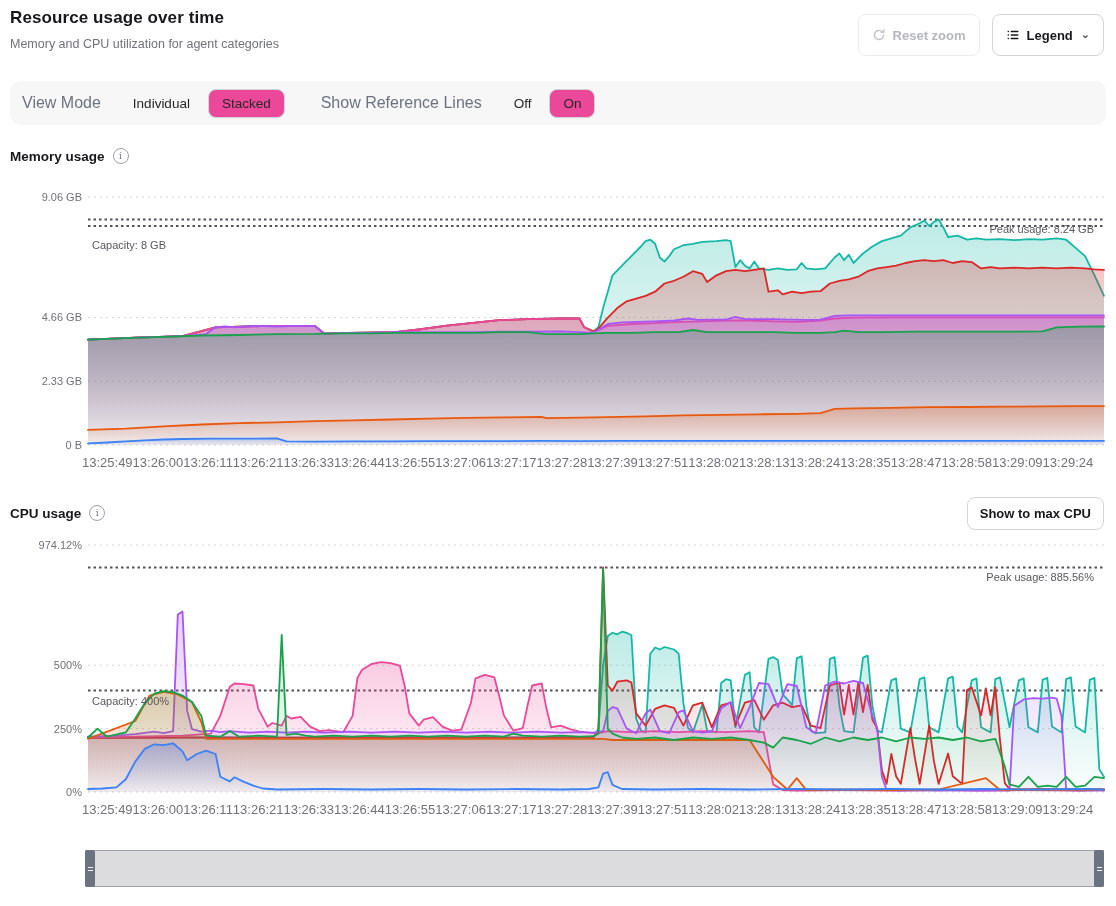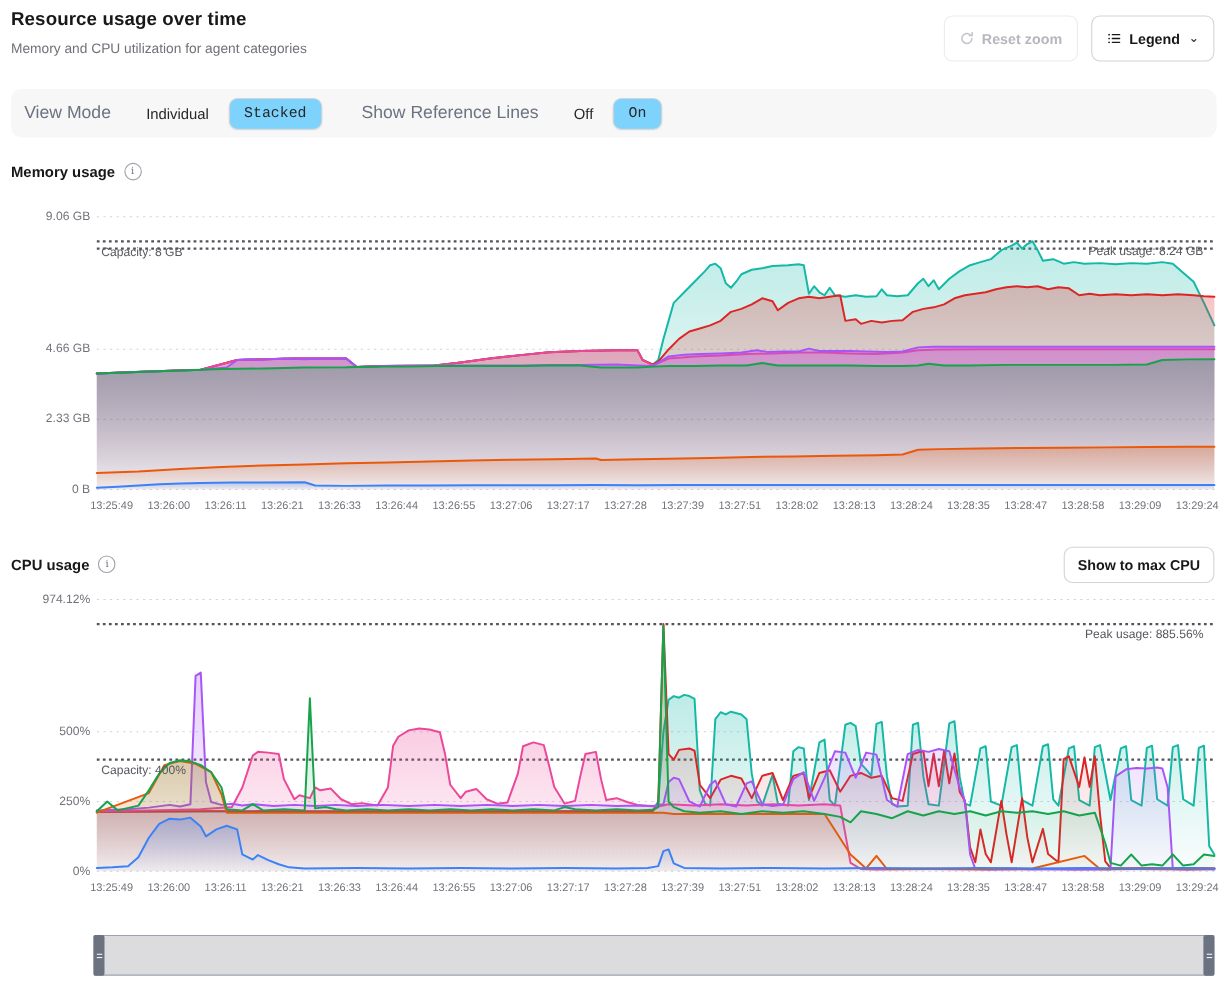--- a/index.html
+++ b/index.html
@@ -16,41 +16,41 @@
        box-sizing:border-box;cursor:pointer;}
   .btn.disabled{color:#b6b6bf;border-color:#ececef;font-weight:700;cursor:default;}
   .btn svg{display:block;}
   .chev{font-size:11px;color:#3f3f46;margin-left:1px;transform:translateY(-1px);}
 
   
   #toolbar{top:81px;left:10px;right:10px;height:44px;background:#f7f7f8;border-radius:10px;
            display:flex;align-items:center;padding:0 12px;box-sizing:border-box;gap:4px;}
   .tb-label{font-size:16px;color:#6b7280;margin-right:14px;}
   .tb-opt{font-size:13.5px;color:#27272a;padding:6px 13px;border-radius:8px;border:1px solid transparent;cursor:pointer;}
-  .tb-opt.sel{background:#7dd3fc;border-color:#d4d4d8;box-shadow:0 1px 1px rgba(0,0,0,.03);font-family:Liberation Mono, monospace;}
+  .tb-opt.sel{background:#ec4899;border-color:#d4d4d8;box-shadow:0 1px 1px rgba(0,0,0,.03);}
   .tb-gap{width:28px;}
 
   
   .sec-head{left:10px;right:12px;height:32px;display:flex;align-items:center;}
   #mem-head{top:140px;}
   #cpu-head{top:497px;}
   .sec-title{font-size:13.5px;font-weight:700;}
   .info-ic{width:14px;height:14px;border:1px solid #a1a1aa;border-radius:50%;color:#71717a;
            font-size:9px;display:flex;align-items:center;justify-content:center;margin-left:8px;
            font-family:"DejaVu Serif",serif;cursor:pointer;}
   .snap-btn{margin-left:auto;height:31px;display:flex;align-items:center;padding:0 12px;
             border:1px solid #d4d4d8;border-radius:8px;background:#fff;font-size:13px;font-weight:700;cursor:pointer;}
 
   
   .ylabels{width:74px;}
   .ylabels span{position:absolute;right:0;font-size:11px;color:#71717a;white-space:nowrap;}
   .plot{overflow:visible;}
   .plot svg{display:block;overflow:visible;}
   .ref-label{position:absolute;font-size:11px;color:#57575e;white-space:nowrap;background:transparent;}
-  .xlabels{display:flex;justify-content:space-between;font-size:10px;color:#71717a;}
+  .xlabels{display:flex;font-size:13px;color:#71717a;}
   #mem-ylabels{left:8px;top:197px;height:248px;}
   #mem-plot{left:88px;top:197px;width:1016px;height:248px;}
   #mem-xlabels{left:82px;top:455px;width:1026px;}
   #cpu-ylabels{left:8px;top:545px;height:247px;}
   #cpu-plot{left:88px;top:545px;width:1016px;height:247px;}
   #cpu-xlabels{left:82px;top:802px;width:1026px;}
 
   
   #brush{left:85px;top:850px;width:1019px;height:37px;background:#dcdcdf;border:1px solid #9ca3af;
          box-sizing:border-box;border-radius:1px;cursor:grab;}
@@ -158,21 +158,21 @@
       <path d="M0.0,142.6L47.3,140.7L94.5,139.1L127.6,130.3L179.6,128.9L226.8,128.9L236.3,136.6L259.9,135.8L307.2,135.2L330.8,132.5L359.1,128.7L387.5,125.6L411.1,123.2L439.5,122.1L472.6,121.5L491.5,121.5L496.2,130.3L505.6,135.2L519.8,128.9L543.4,127.0L567.1,126.2L590.7,124.8L614.3,124.3L638.0,123.5L661.6,123.5L685.2,124.3L708.8,124.8L732.5,123.5L746.6,121.5L765.5,120.7L803.3,120.4L850.6,120.4L897.9,120.4L945.1,120.4L1016.0,120.4" fill="none" stroke="#ec4899" stroke-width="1.8" stroke-linejoin="round" stroke-linecap="round"></path>
       <path d="M0.0,142.6L47.3,140.7L94.5,139.1L118.1,137.1L127.6,130.3L137.0,129.5L146.5,130.3L155.9,129.7L170.1,128.9L189.0,129.5L207.9,128.9L226.8,128.9L236.3,136.6L259.9,135.8L283.5,135.8L307.2,135.2L330.8,135.2L359.1,135.2L387.5,135.2L411.1,134.7L439.5,134.7L472.6,134.4L491.5,135.2L505.6,135.8L519.8,127.0L534.0,125.4L548.2,124.8L567.1,124.3L586.0,123.5L600.1,121.5L609.6,122.9L623.8,122.6L638.0,122.6L647.4,119.9L656.9,122.1L671.0,122.1L685.2,122.1L699.4,122.6L718.3,122.9L732.5,122.6L746.6,118.8L760.8,118.3L779.7,118.3L803.3,118.3L850.6,118.3L897.9,118.3L945.1,118.3L992.4,118.3L1016.0,118.3L1016,248L0,248Z" fill="url(#g0-3)" stroke="none"></path>
       <path d="M0.0,142.6L47.3,140.7L94.5,139.1L118.1,137.1L127.6,130.3L137.0,129.5L146.5,130.3L155.9,129.7L170.1,128.9L189.0,129.5L207.9,128.9L226.8,128.9L236.3,136.6L259.9,135.8L283.5,135.8L307.2,135.2L330.8,135.2L359.1,135.2L387.5,135.2L411.1,134.7L439.5,134.7L472.6,134.4L491.5,135.2L505.6,135.8L519.8,127.0L534.0,125.4L548.2,124.8L567.1,124.3L586.0,123.5L600.1,121.5L609.6,122.9L623.8,122.6L638.0,122.6L647.4,119.9L656.9,122.1L671.0,122.1L685.2,122.1L699.4,122.6L718.3,122.9L732.5,122.6L746.6,118.8L760.8,118.3L779.7,118.3L803.3,118.3L850.6,118.3L897.9,118.3L945.1,118.3L992.4,118.3L1016.0,118.3" fill="none" stroke="#a855f7" stroke-width="1.8" stroke-linejoin="round" stroke-linecap="round"></path>
       <path d="M0.0,142.6L37.8,141.2L75.6,139.9L113.4,138.5L151.2,138.0L189.0,137.1L226.8,136.9L236.3,136.6L259.9,136.3L283.5,136.3L307.2,135.8L330.8,135.8L359.1,135.8L387.5,135.8L411.1,135.2L439.5,135.2L458.4,137.1L491.5,137.1L505.6,136.3L519.8,135.8L543.4,135.8L567.1,135.2L590.7,135.2L604.9,133.0L619.1,135.2L638.0,135.2L661.6,135.2L685.2,135.2L708.8,135.8L732.5,135.8L746.6,135.2L756.1,133.6L770.3,135.2L793.9,135.2L827.0,134.7L874.2,134.7L921.5,134.7L954.6,134.4L968.7,130.3L992.4,129.7L1016.0,129.5L1016,248L0,248Z" fill="url(#g0-4)" stroke="none"></path>
       <path d="M0.0,142.6L37.8,141.2L75.6,139.9L113.4,138.5L151.2,138.0L189.0,137.1L226.8,136.9L236.3,136.6L259.9,136.3L283.5,136.3L307.2,135.8L330.8,135.8L359.1,135.8L387.5,135.8L411.1,135.2L439.5,135.2L458.4,137.1L491.5,137.1L505.6,136.3L519.8,135.8L543.4,135.8L567.1,135.2L590.7,135.2L604.9,133.0L619.1,135.2L638.0,135.2L661.6,135.2L685.2,135.2L708.8,135.8L732.5,135.8L746.6,135.2L756.1,133.6L770.3,135.2L793.9,135.2L827.0,134.7L874.2,134.7L921.5,134.7L954.6,134.4L968.7,130.3L992.4,129.7L1016.0,129.5" fill="none" stroke="#16a34a" stroke-width="1.8" stroke-linejoin="round" stroke-linecap="round"></path>
       <path d="M0.0,232.9L37.8,231.6L75.6,229.4L113.4,227.5L151.2,226.1L189.0,225.3L226.8,224.2L264.6,223.4L302.4,222.5L340.2,221.7L378.0,220.9L415.9,220.4L453.7,219.8L458.4,221.2L491.5,220.6L519.8,220.1L557.6,219.3L595.4,218.4L633.2,217.9L671.0,217.3L708.8,216.8L732.5,216.2L746.6,211.9L765.5,211.3L803.3,210.8L841.2,210.2L879.0,210.0L916.8,209.7L954.6,209.4L992.4,209.1L1016.0,209.1L1016,248L0,248Z" fill="url(#g0-5)" stroke="none"></path>
       <path d="M0.0,232.9L37.8,231.6L75.6,229.4L113.4,227.5L151.2,226.1L189.0,225.3L226.8,224.2L264.6,223.4L302.4,222.5L340.2,221.7L378.0,220.9L415.9,220.4L453.7,219.8L458.4,221.2L491.5,220.6L519.8,220.1L557.6,219.3L595.4,218.4L633.2,217.9L671.0,217.3L708.8,216.8L732.5,216.2L746.6,211.9L765.5,211.3L803.3,210.8L841.2,210.2L879.0,210.0L916.8,209.7L954.6,209.4L992.4,209.1L1016.0,209.1" fill="none" stroke="#ea580c" stroke-width="1.8" stroke-linejoin="round" stroke-linecap="round"></path>
       <path d="M0.0,246.4L18.9,245.5L37.8,244.4L56.7,243.3L75.6,242.5L94.5,242.0L122.9,241.7L151.2,241.7L189.0,241.4L198.5,244.4L226.8,244.7L264.6,244.4L302.4,244.4L340.2,244.2L378.0,244.2L415.9,244.2L453.7,243.9L491.5,244.2L529.3,243.9L567.1,243.9L614.3,243.9L661.6,243.9L708.8,243.9L756.1,243.9L803.3,243.9L850.6,243.9L897.9,243.9L945.1,243.9L992.4,243.9L1016.0,243.9L1016,248L0,248Z" fill="url(#g0-6)" stroke="none"></path>
       <path d="M0.0,246.4L18.9,245.5L37.8,244.4L56.7,243.3L75.6,242.5L94.5,242.0L122.9,241.7L151.2,241.7L189.0,241.4L198.5,244.4L226.8,244.7L264.6,244.4L302.4,244.4L340.2,244.2L378.0,244.2L415.9,244.2L453.7,243.9L491.5,244.2L529.3,243.9L567.1,243.9L614.3,243.9L661.6,243.9L708.8,243.9L756.1,243.9L803.3,243.9L850.6,243.9L897.9,243.9L945.1,243.9L992.4,243.9L1016.0,243.9" fill="none" stroke="#3b82f6" stroke-width="1.8" stroke-linejoin="round" stroke-linecap="round"></path>
     </svg>
-    <span class="ref-label" style="top: 27px; left: 4px;">Capacity: 8 GB</span>
+    <span class="ref-label" style="top: 42px; left: 4px;">Capacity: 8 GB</span>
     <span class="ref-label" style="top: 26.4459px; right: 10px;">Peak usage: 8.24 GB</span>
   </div>
 <div class="abs xlabels" id="mem-xlabels">
     <span>13:25:49</span>
     <span>13:26:00</span>
     <span>13:26:11</span>
     <span>13:26:21</span>
     <span>13:26:33</span>
     <span>13:26:44</span>
     <span>13:26:55</span>

